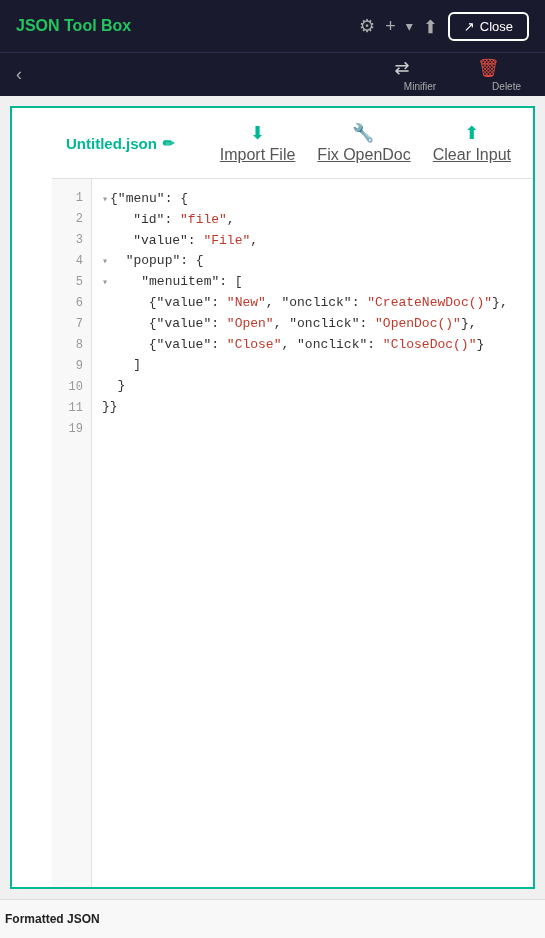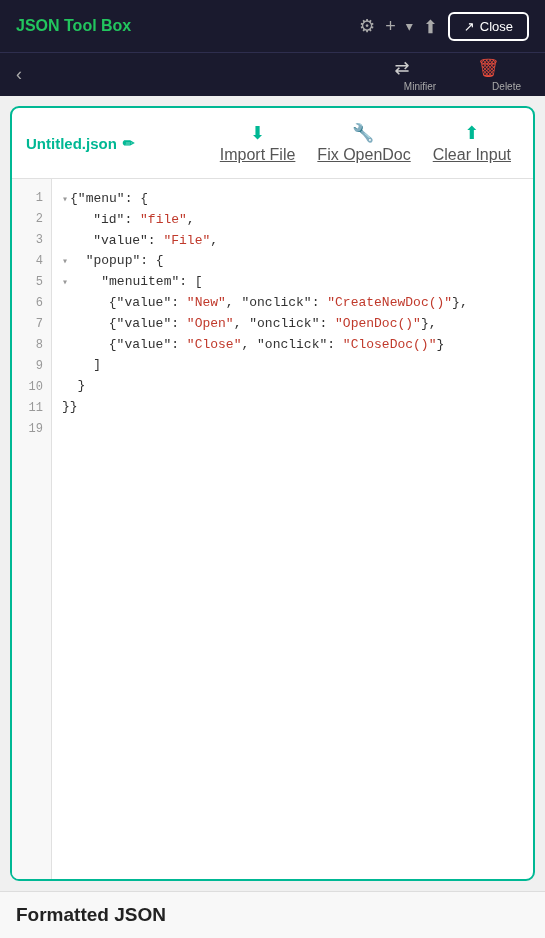--- a/index.html
+++ b/index.html
@@ -78,26 +78,27 @@
     }
     .toolbar2-btn .icon { font-size: 18px; }
     .toolbar2-btn .label { font-size: 10px; color: #aaa; margin-left: 36px; }
     .toolbar2-btn.delete-btn .icon { color: #e74c3c; }
     .toolbar2-btn.minifier-btn .icon { color: #ccc; }
 
     
     .card {
       background: #fff;
       margin: 10px;
-      border-radius: 9px;
+      border-radius: 0;
       border: 2px solid #00b894;
       flex: 1;
       display: flex;
       flex-direction: column;
       overflow: hidden;
+      padding-left: 40px;
     }
 
     
     .card-header {
       display: flex;
       align-items: center;
       justify-content: space-between;
       padding: 10px 14px;
       border-bottom: 1px solid #e0e0e0;
       flex-shrink: 0;
@@ -172,22 +173,22 @@
     .collapse-arrow {
       color: #999;
       font-size: 10px;
       margin-right: 2px;
     }
 
     
     .bottom-bar {
       background: #f8f8f8;
       border-top: 1px solid #ddd;
-      padding: 12px 16px;
-      font-size: 19px;
+      padding: 12px 5px;
+      font-size: 12px;
       font-weight: 700;
       color: #222;
       flex-shrink: 0;
     }
   </style>
 </head>
 <body>
 
 <div class="header">
   <span class="header-title">JSON Tool Box</span>

